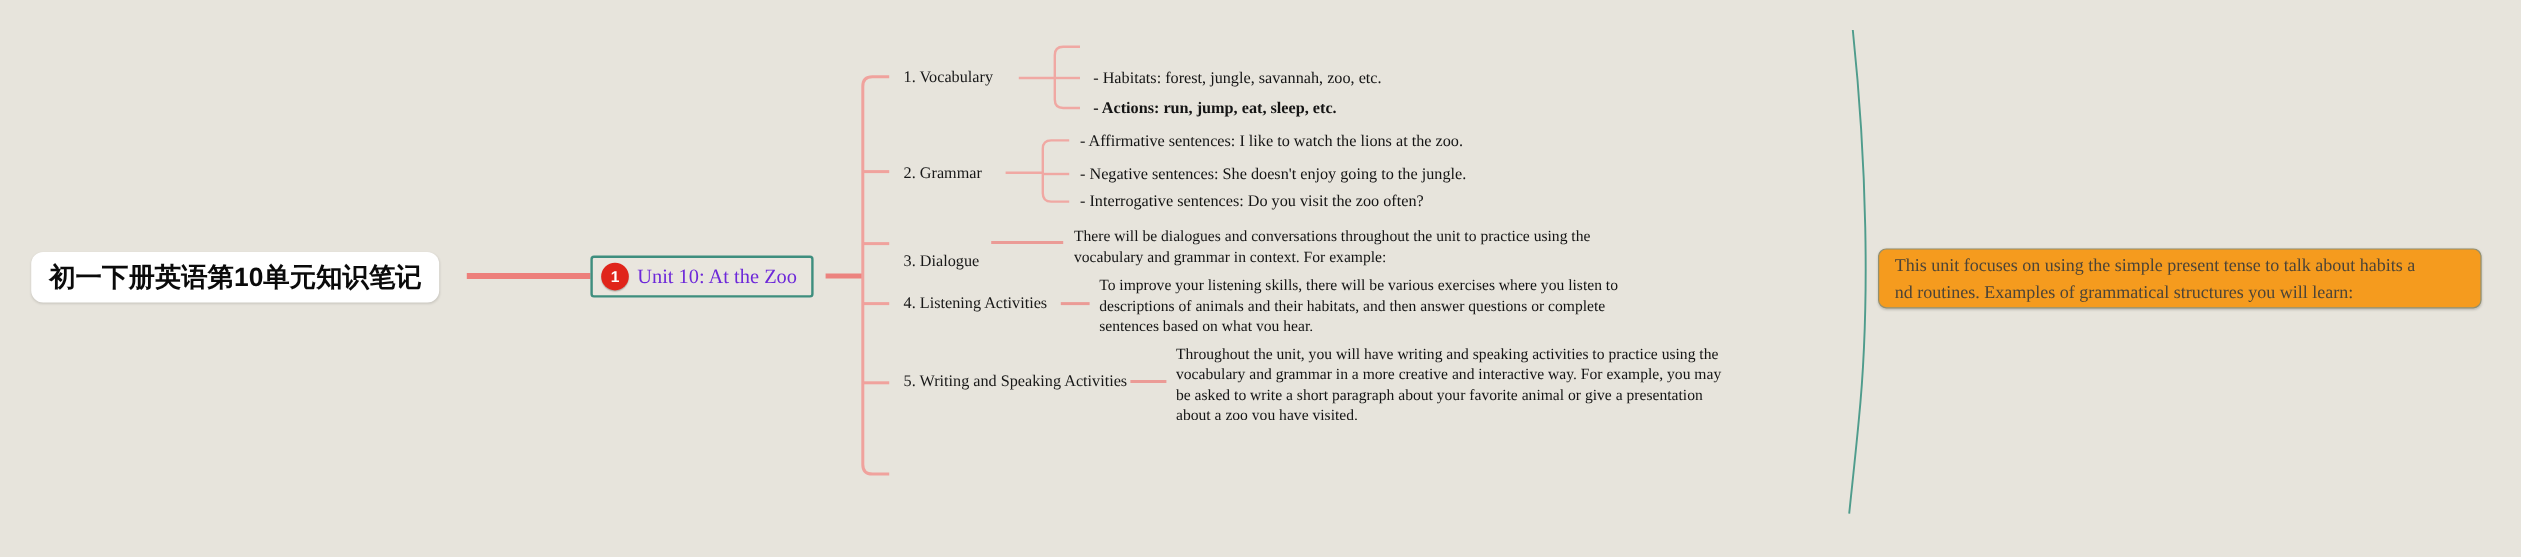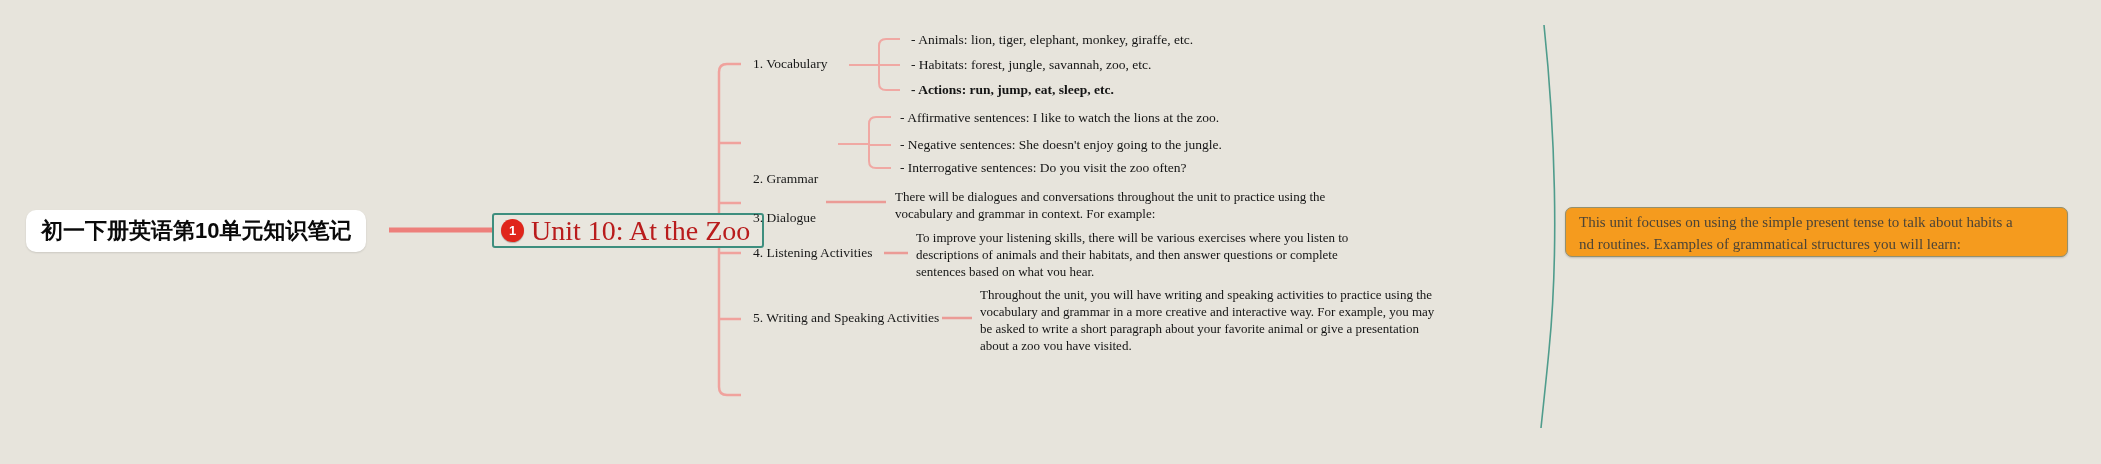--- a/index.html
+++ b/index.html
@@ -15,26 +15,26 @@
              white-space:nowrap;}
 
   
   .central-node{position:absolute;left:492px;top:213px;height:35px;box-sizing:border-box;
                 display:flex;align-items:center;gap:7px;border:2px solid #3e8e7e;border-radius:3px;
                 background:#e9e6de;padding:0 12px 0 7px;white-space:nowrap;}
   .badge{width:23px;height:23px;border-radius:50%;background:#e0251b;color:#ffffff;flex:0 0 auto;
          display:flex;align-items:center;justify-content:center;
          font-family:"Liberation Sans", sans-serif;font-size:13px;font-weight:bold;
          box-shadow:0 1px 1px rgba(0,0,0,0.25);}
-  .central-label{font-size:28px;color:#b91c1c;}
+  .central-label{font-size:17px;color:#6d28d9;}
 
   
   .branch-label{position:absolute;font-size:13.5px;white-space:nowrap;color:#181818;}
   .lbl-voc{left:753px;top:56px;}
-  .lbl-gra{left:753px;top:136px;margin-top:35px;}
+  .lbl-gra{left:753px;top:136px;}
   .lbl-dia{left:753px;top:194px;margin-top:16px;}
   .lbl-lis{left:753px;top:245px;}
   .lbl-wri{left:753px;top:310px;}
 
   
   .leaf{position:absolute;font-size:13.5px;white-space:nowrap;color:#141414;}
   .voc-0{left:911px;top:32px;} .voc-1{left:911px;top:57px;} .voc-2{left:911px;top:82px;font-weight:bold;}
   .gra-0{left:900px;top:110px;} .gra-1{left:900px;top:137px;} .gra-2{left:900px;top:160px;}
 
   
@@ -84,21 +84,20 @@
   <div class="root-node">
     <span>初一下册英语第10单元知识笔记</span>
   </div>
 
   <div class="central-node">
     <span class="badge">1</span>
     <span class="central-label">Unit 10: At the Zoo</span>
   </div>
 
   <div class="branch-label lbl-voc">1. Vocabulary</div>
-  <div class="leaf voc-0">- Animals: lion, tiger, elephant, monkey, giraffe, etc.</div>
   <div class="leaf voc-1">- Habitats: forest, jungle, savannah, zoo, etc.</div>
   <div class="leaf voc-2">- Actions: run, jump, eat, sleep, etc.</div>
 
   <div class="branch-label lbl-gra">2. Grammar</div>
   <div class="leaf gra-1">- Negative sentences: She doesn't enjoy going to the jungle.</div>
   <div class="leaf gra-0">- Affirmative sentences: I like to watch the lions at the zoo.</div>
   <div class="leaf gra-2">- Interrogative sentences: Do you visit the zoo often?</div>
 
   <div class="branch-label lbl-dia">3. Dialogue</div>
   <div class="para para-dia">There will be dialogues and conversations throughout the unit to practice using the

